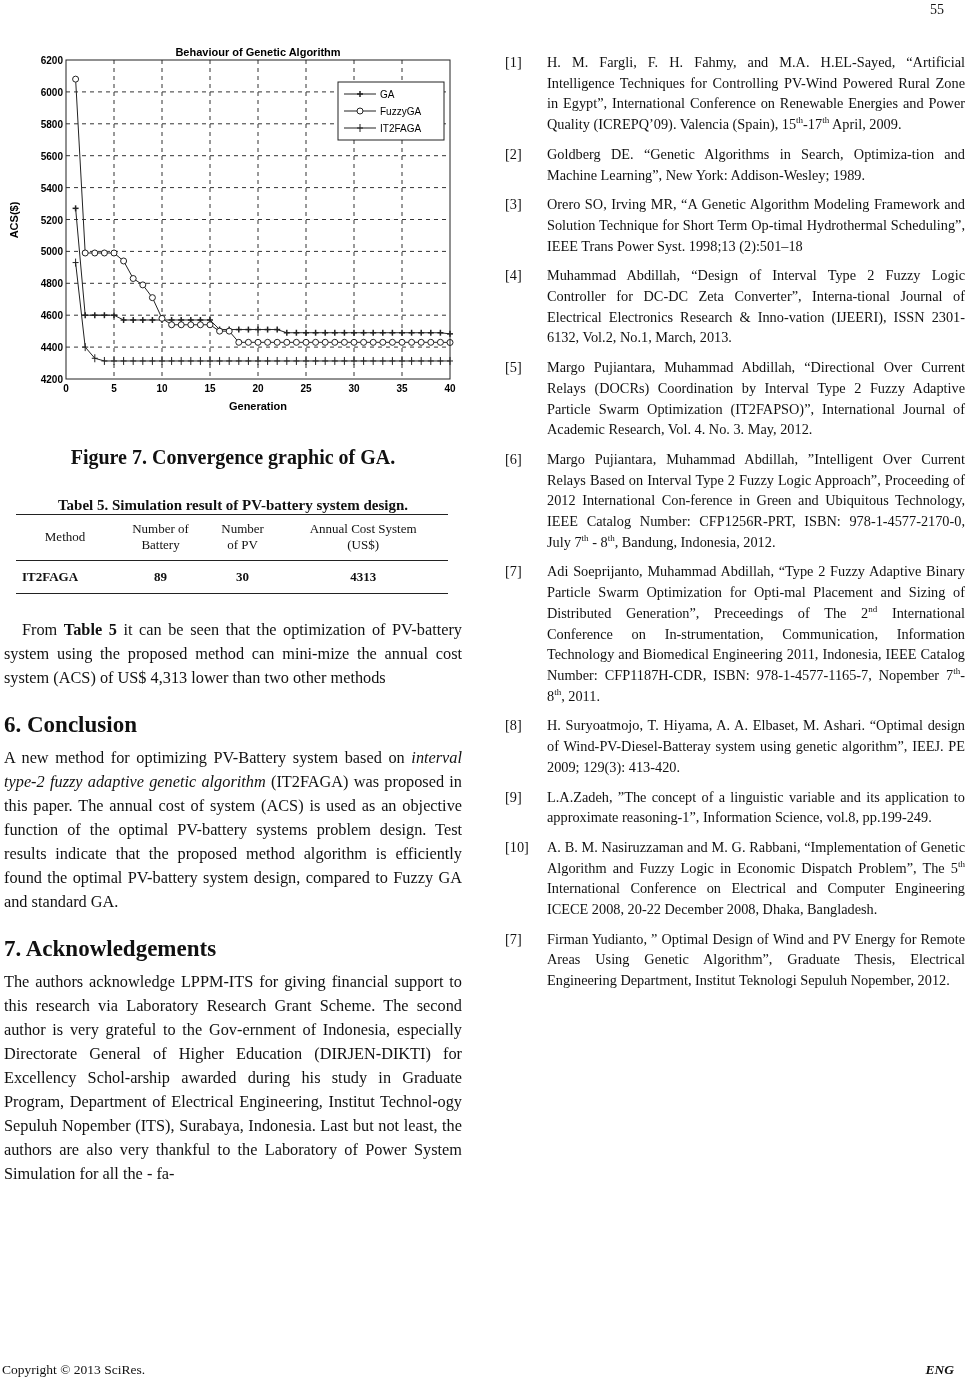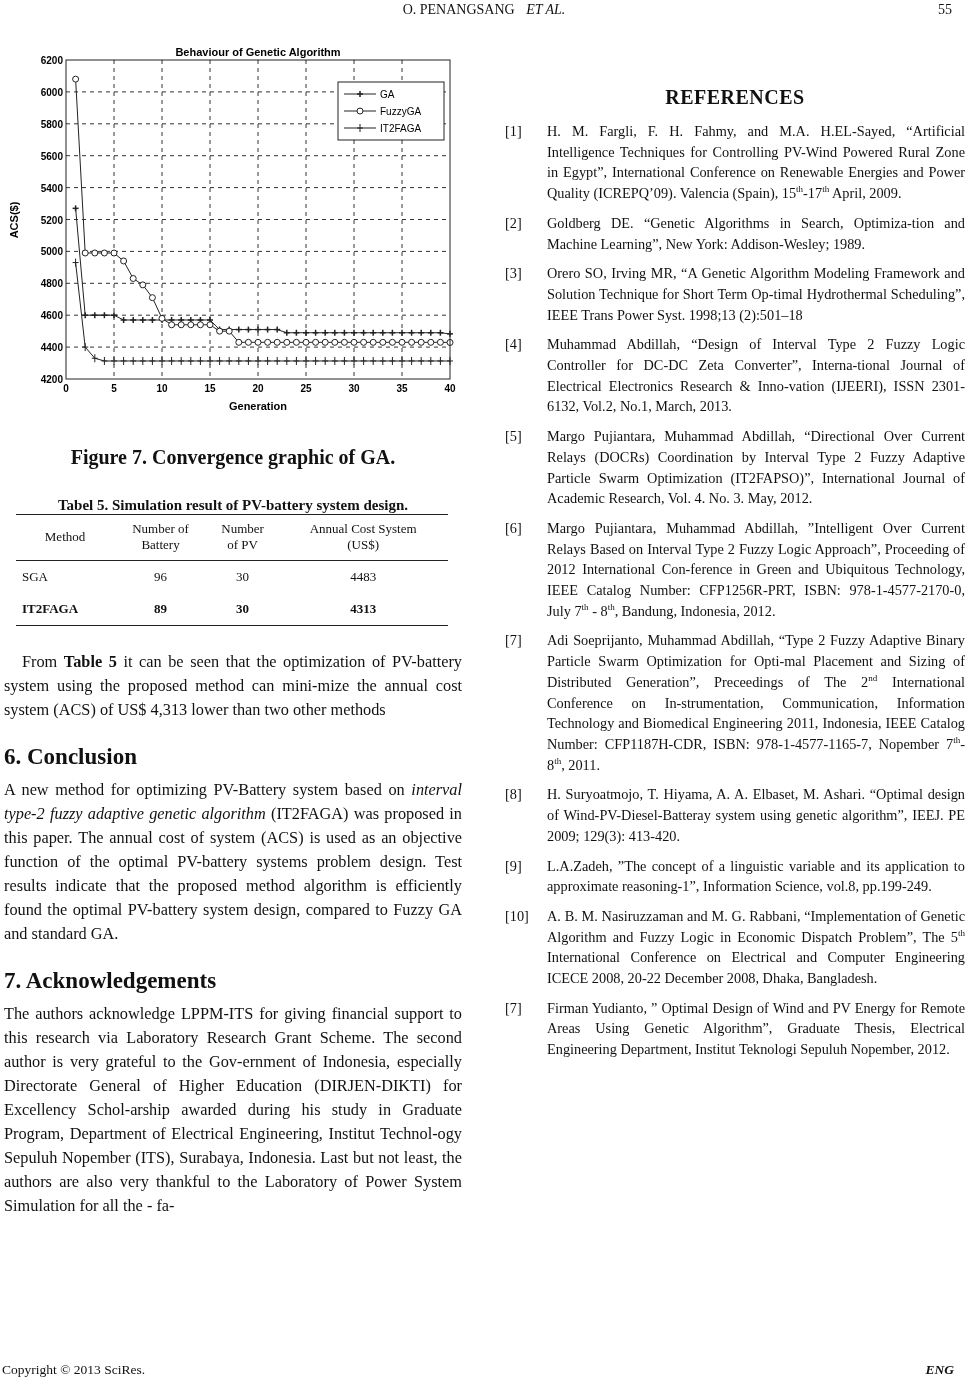--- a/index.html
+++ b/index.html
@@ -1,20 +1,20 @@
 <!DOCTYPE html>
 <html><head>
 <meta charset="utf-8">
 <style>
   html, body { margin: 0; padding: 0; background: #ffffff; }
   body { width: 968px; height: 1386px; position: relative; font-family: "Liberation Serif", "DejaVu Serif", serif; color: #111; overflow: hidden; }
   .running-head { position: absolute; top: 2px; left: 0; width: 968px; height: 20px; font-size: 14px; }
   .running-head .authors { position: absolute; left: 0; width: 968px; text-align: center; top: 0; }
   .running-head .authors i { margin-left: 8px; }
-  .running-head .page-num { position: absolute; right: 16px; top: 0; }
+  .running-head .page-num { position: absolute; right: 24px; top: 0; }
 
   .col-left { position: absolute; left: 4px; top: 48px; width: 458px; }
   .col-right { position: absolute; left: 505px; top: 52px; width: 460px; }
 
   .figure { position: relative; width: 458px; height: 370px; }
   .figure svg { position: absolute; left: 0; top: 0; }
   .figure-caption { text-align: center; font-weight: bold; font-size: 20px; margin-top: 28px; }
 
   .table-caption { text-align: center; font-weight: bold; font-size: 15px; margin-top: 28px; margin-bottom: 0; }
   table.result { width: 432px; margin-left: 12px; border-collapse: collapse; font-size: 13px; }
@@ -33,24 +33,20 @@
   sup { font-size: 9px; line-height: 0; }
 
   .footer { position: absolute; top: 1362px; left: 0; width: 968px; font-size: 13.5px; }
   .footer .copy { position: absolute; left: 2px; }
   .footer .journal { position: absolute; right: 14px; font-weight: bold; font-style: italic; }
 </style>
 </head>
 <body>
 
 <div class="running-head">
-  <div class="authors">
-    <span>O. PENANGSANG</span>
-    <i>ET    AL.</i>
-  </div>
   <span class="page-num">55</span>
 </div>
 
 <div class="col-left">
   <div class="figure">
     <svg id="chart" width="458" height="370">
       <g id="grid-layer">
           <line x1="110" y1="12" x2="110" y2="331" stroke="#333" stroke-dasharray="4,4" stroke-width="1"></line>
           <line x1="158" y1="12" x2="158" y2="331" stroke="#333" stroke-dasharray="4,4" stroke-width="1"></line>
           <line x1="206" y1="12" x2="206" y2="331" stroke="#333" stroke-dasharray="4,4" stroke-width="1"></line>
@@ -334,45 +330,38 @@
     <thead>
       <tr>
         <th><span>Method</span></th>
         <th><span>Number of</span><br><span>Battery</span></th>
         <th><span>Number</span><br><span>of PV</span></th>
         <th><span>Annual Cost System</span><br><span>(US$)</span></th>
       </tr>
     </thead>
     <tbody>
       <tr>
-        <td>SGA</td>
-        <td>96</td>
-        <td>30</td>
-        <td>4483</td>
-      </tr>
-      <tr>
         <td>IT2FAGA</td>
         <td>89</td>
         <td>30</td>
         <td>4313</td>
       </tr>
     </tbody>
   </table>
 
   <p class="para indent" style="margin-top:24px;"><span>From </span><b>Table 5</b><span> it can be seen that the optimization of PV-battery system using the proposed method can mini-mize the annual cost system (ACS) of US$ 4,313 lower than two other methods</span></p>
 
   <div class="section-title">6. Conclusion</div>
   <p class="para"><span>A new method for optimizing PV-Battery system based on </span><i>interval type-2 fuzzy adaptive genetic algorithm</i><span> (IT2FAGA) was proposed in this paper. The annual cost of system (ACS) is used as an objective function of the optimal PV-battery systems problem design. Test results indicate that the proposed method algorithm is efficiently found the optimal PV-battery system design, compared to Fuzzy GA and standard GA.</span></p>
 
   <div class="section-title">7. Acknowledgements</div>
   <p class="para">The authors acknowledge LPPM-ITS for giving financial support to this research via Laboratory Research Grant Scheme. The second author is very grateful to the Gov-ernment of Indonesia, especially Directorate General of Higher Education (DIRJEN-DIKTI) for Excellency Schol-arship awarded during his study in Graduate Program, Department of Electrical Engineering, Institut Technol-ogy Sepuluh Nopember (ITS), Surabaya, Indonesia. Last but not least, the authors are also very thankful to the Laboratory of Power System Simulation for all the - fa-</p>
 </div>
 
 <div class="col-right">
-  <div class="ref-heading">REFERENCES</div>
   <div id="ref-list">
       <div class="ref"><span class="num">[1]</span><span>H. M. Fargli, F. H. Fahmy, and M.A. H.EL-Sayed, “Artificial Intelligence Techniques for Controlling PV-Wind Powered Rural Zone in Egypt”, International Conference on Renewable Energies and Power Quality (ICREPQ’09). Valencia (Spain), 15<sup>th</sup>-17<sup>th</sup> April, 2009.</span></div>
       <div class="ref"><span class="num">[2]</span><span>Goldberg DE. “Genetic Algorithms in Search, Optimiza-tion and Machine Learning”, New York: Addison-Wesley; 1989.</span></div>
       <div class="ref"><span class="num">[3]</span><span>Orero SO, Irving MR, “A Genetic Algorithm Modeling Framework and Solution Technique for Short Term Op-timal Hydrothermal Scheduling”, IEEE Trans Power Syst. 1998;13 (2):501–18</span></div>
       <div class="ref"><span class="num">[4]</span><span>Muhammad Abdillah, “Design of Interval Type 2 Fuzzy Logic Controller for DC-DC Zeta Converter”, Interna-tional Journal of Electrical Electronics Research &amp; Inno-vation (IJEERI), ISSN 2301-6132, Vol.2, No.1, March, 2013.</span></div>
       <div class="ref"><span class="num">[5]</span><span>Margo Pujiantara, Muhammad Abdillah, “Directional Over Current Relays (DOCRs) Coordination by Interval Type 2 Fuzzy Adaptive Particle Swarm Optimization (IT2FAPSO)”, International Journal of Academic Research, Vol. 4. No. 3. May, 2012.</span></div>
       <div class="ref"><span class="num">[6]</span><span>Margo Pujiantara, Muhammad Abdillah, ”Intelligent Over Current Relays Based on Interval Type 2 Fuzzy Logic Approach”, Proceeding of 2012 International Con-ference in Green and Ubiquitous Technology, IEEE Catalog Number: CFP1256R-PRT, ISBN: 978-1-4577-2170-0, July 7<sup>th</sup> - 8<sup>th</sup>, Bandung, Indonesia, 2012.</span></div>
       <div class="ref"><span class="num">[7]</span><span>Adi Soeprijanto, Muhammad Abdillah, “Type 2 Fuzzy Adaptive Binary Particle Swarm Optimization for Opti-mal Placement and Sizing of Distributed Generation”, Preceedings of The 2<sup>nd</sup> International Conference on In-strumentation, Communication, Information Technology and Biomedical Engineering 2011, Indonesia, IEEE Catalog Number: CFP1187H-CDR, ISBN: 978-1-4577-1165-7, Nopember 7<sup>th</sup>-8<sup>th</sup>, 2011.</span></div>
       <div class="ref"><span class="num">[8]</span><span>H. Suryoatmojo, T. Hiyama, A. A. Elbaset, M. Ashari. “Optimal design of Wind-PV-Diesel-Batteray system using genetic algorithm”, IEEJ. PE 2009; 129(3): 413-420.</span></div>
       <div class="ref"><span class="num">[9]</span><span>L.A.Zadeh, ”The concept of a linguistic variable and its application to approximate reasoning-1”, Information Science, vol.8, pp.199-249.</span></div>

